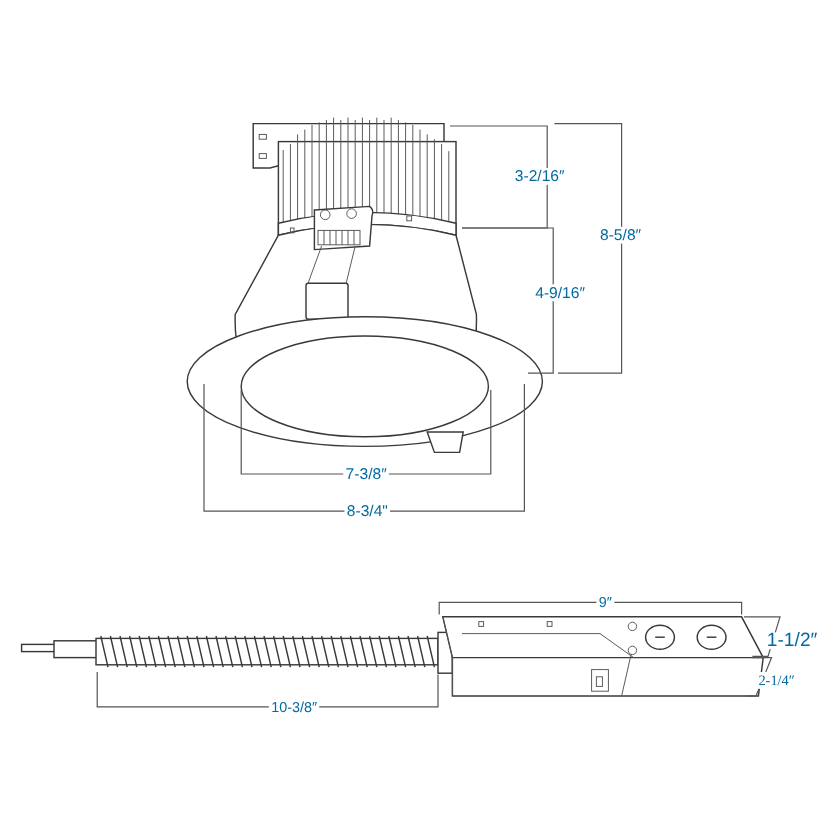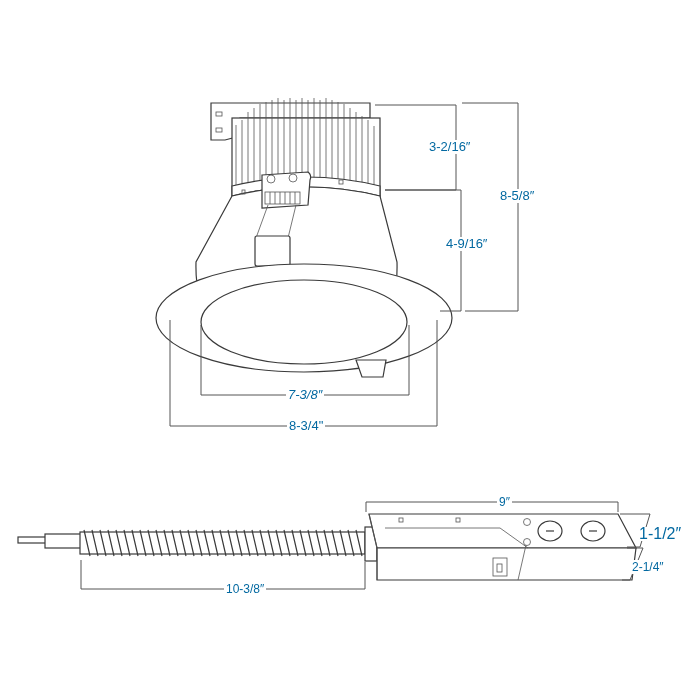--- a/index.html
+++ b/index.html
@@ -124,19 +124,19 @@
     <polyline class="dim" points="366,512 366,502 618,502 618,512"></polyline>
     <polyline class="dim" points="620,514 650,514 640,547 627,547"></polyline>
     <polyline class="dim" points="627,548 643,548 630,580 622,580"></polyline>
     <polyline class="dim" points="81,560 81,589 365,589 365,562"></polyline>
   </g>
 </svg>
 
 <div class="lbl" style="left:427px;top:140px;">3-2/16″</div>
 <div class="lbl" style="left:444px;top:237px;">4-9/16″</div>
 <div class="lbl" style="left:498px;top:189px;">8-5/8″</div>
-<div class="lbl" style="left:286px;top:388px;font-style:italic;">7-3/8″</div>
+<div class="lbl" style="left:286px;top:388px;">7-3/8″</div>
 <div class="lbl" style="left:287px;top:419px;">8-3/4"</div>
 
 <div class="lbl" style="left:497px;top:495px;font-size:12px;">9″</div>
 <div class="lbl" style="left:637px;top:527px;font-size:16px;">1-1/2″</div>
-<div class="lbl" style="left:630px;top:560px;font-size:12px;">2-1/4″</div>
+<div class="lbl" style="left:630px;top:560px;font-size:12px;font-family:Liberation Serif, serif;">2-1/4″</div>
 <div class="lbl" style="left:224px;top:582px;font-size:12px;text-align:right;">10-3/8″</div>
 
 </body></html>

